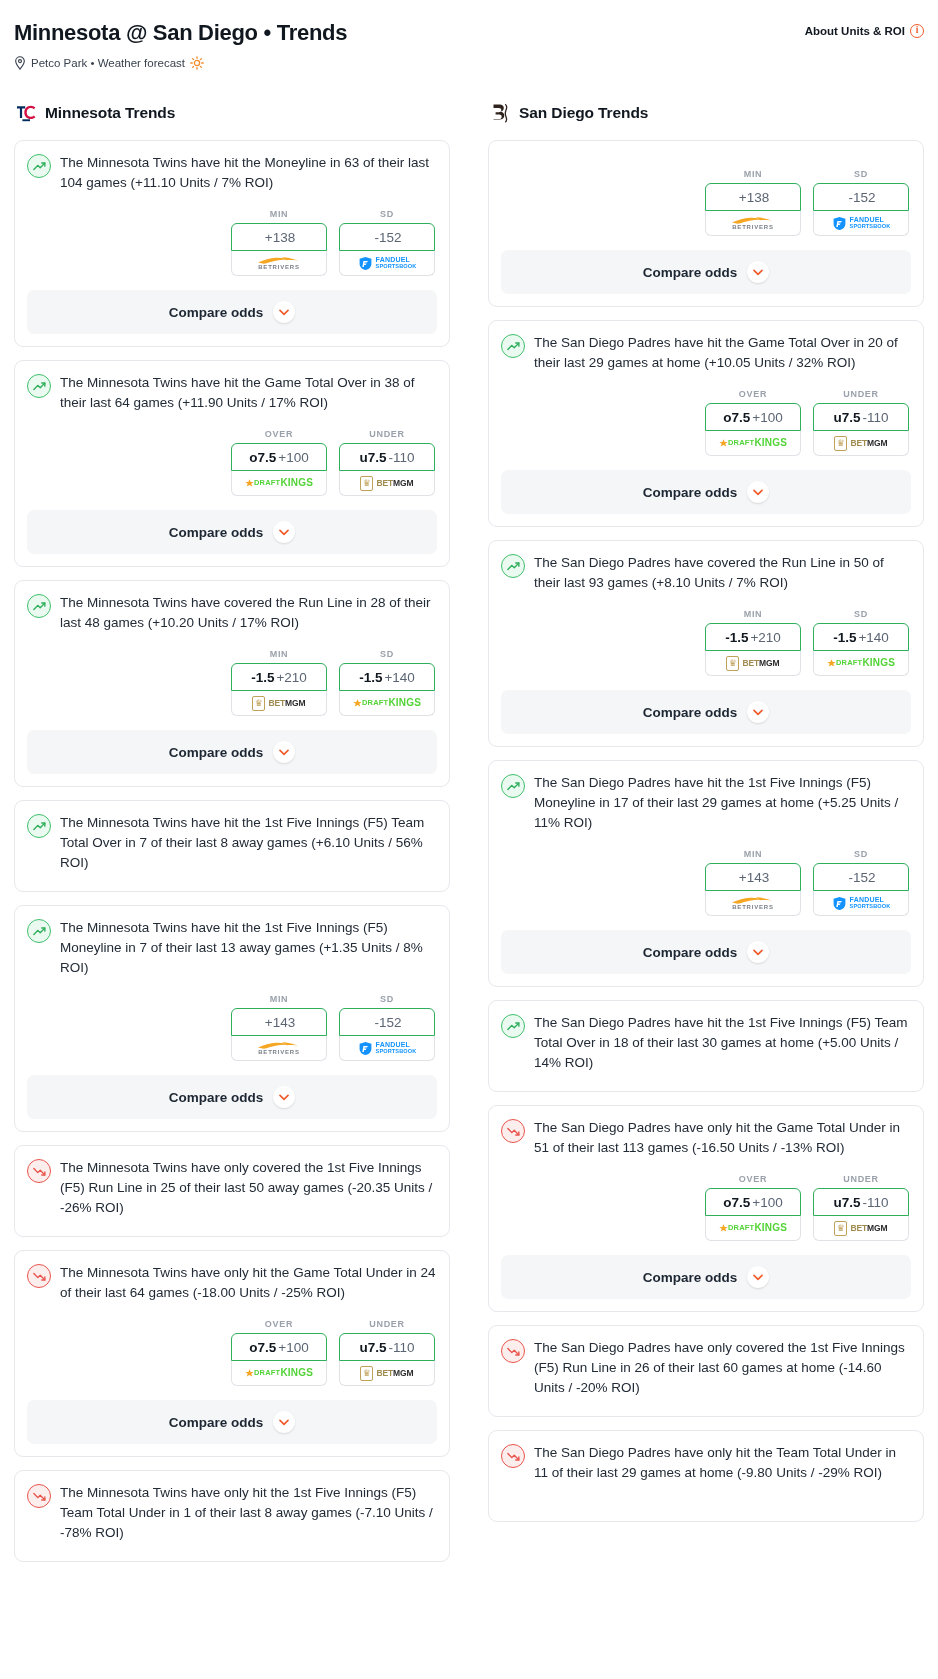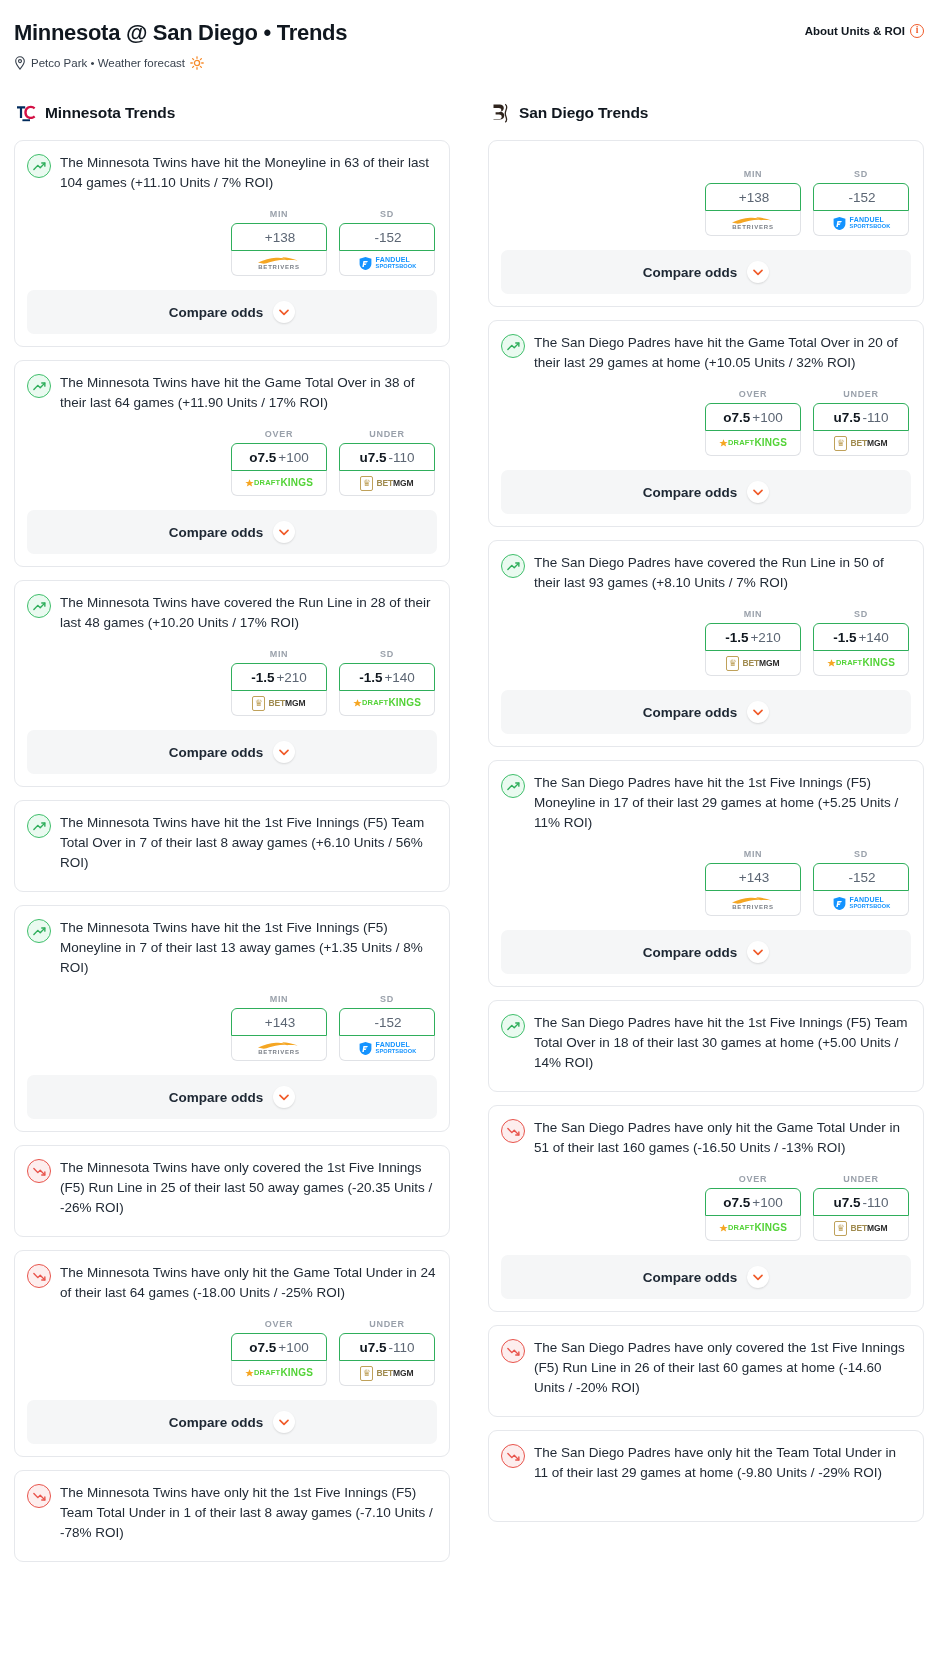--- a/index.html
+++ b/index.html
@@ -733,21 +733,21 @@
   </div>
 
   <div class="trend-card">
     <div class="trend-top">
       <span class="trend-icon down">
               <svg viewBox="0 0 16 16" width="15" height="15">
                 <path d="M2 4.8L6.2 9.2l2.6-2.6L13.6 11.6" fill="none" stroke="#e8544c" stroke-width="1.5" stroke-linecap="round" stroke-linejoin="round"></path>
                 <path d="M10.4 11.7h3.3V8.4" fill="none" stroke="#e8544c" stroke-width="1.5" stroke-linecap="round" stroke-linejoin="round"></path>
               </svg>
             </span>
-      <div class="trend-text">The San Diego Padres have only hit the Game Total Under in 51 of their last 160 games (-16.50 Units / -13% ROI)</div>
+      <div class="trend-text">The San Diego Padres have only hit the Game Total Under in 51 of their last 113 games (-16.50 Units / -13% ROI)</div>
     </div>
     <div class="odds-area">
             <div class="odds-col">
               <div class="odds-label">OVER</div>
               <div class="odds-box"><span class="line">o7.5</span><span class="price">+100</span></div>
               <div class="book-box">
                 <span class="book-logo bl-dk">
       <svg class="dk-star" viewBox="0 0 10 10">
                     <path d="M5 0.2l1.3 3h3.3l-2.6 2 1 3.2L5 6.6 2 8.4l1-3.2-2.6-2h3.3z" fill="#f5a623"></path>
                   </svg>

